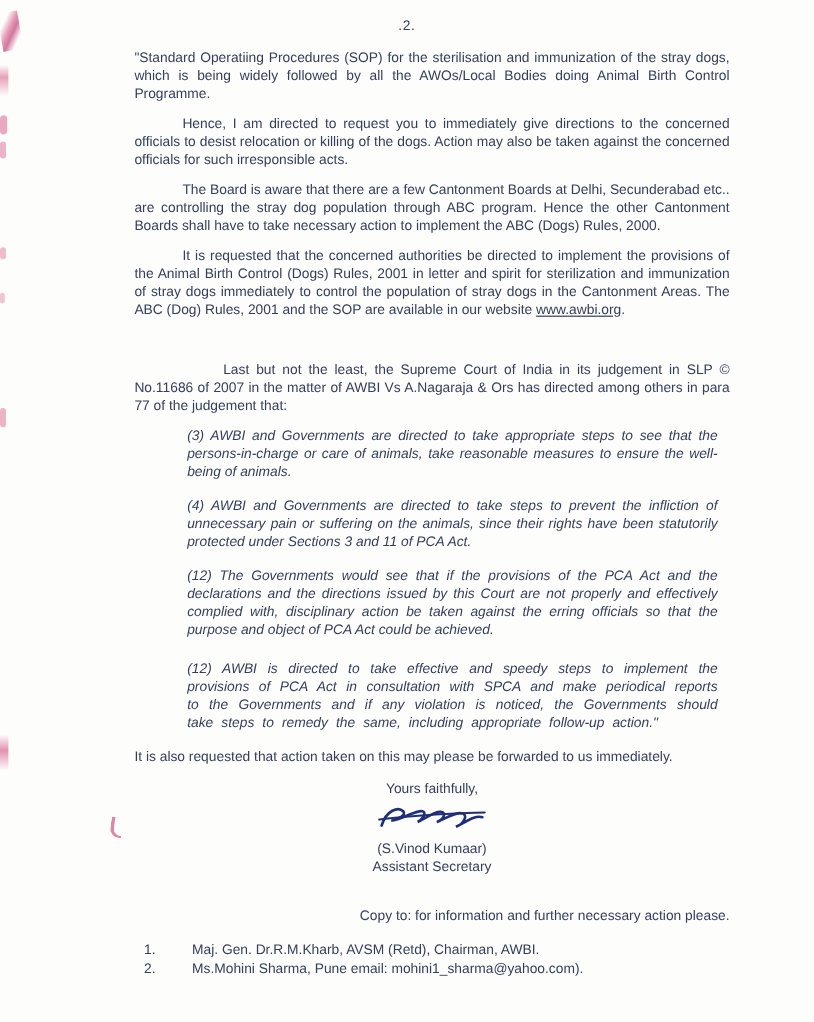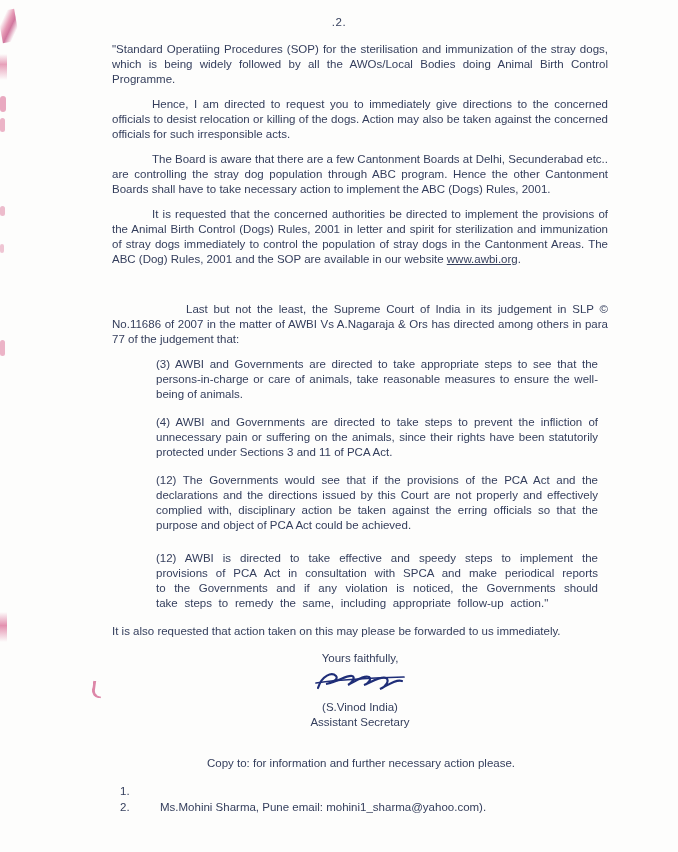--- a/index.html
+++ b/index.html
@@ -27,31 +27,32 @@
     padding: 42px 70px 0 112px;
     font-size: 11.5px;
     line-height: 15px;
   }
   .para { margin: 0 0 10px 0; text-align: justify; }
   .indent { text-indent: 40px; }
   .indent-lg { text-indent: 74px; margin-top: 35px; }
   .quote {
     margin: 0 0 13px 0;
     padding: 0 10px 0 44px;
+    font-style: italic;
     text-align: justify;
   }
   .quote.wide { word-spacing: 3.5px; margin-top: 18px; }
   .link { color: #343e5c; text-decoration: underline; cursor: pointer; }
   .closing {
     margin-top: 12px;
     text-align: center;
     line-height: 15px;
   }
   .signature-wrap { margin: 2px 2px 0 0; }
-  .copy-line { margin: 26px 0 0 2px; text-align: center; }
+  .copy-line { margin: 26px 0 0 2px; text-align: right; }
   .recipients { margin-top: 12px; padding-left: 8px; }
   .recipient { display: flex; line-height: 16px; }
   .recipient .num { width: 40px; flex: 0 0 40px; }
   
   .artifact { position: absolute; pointer-events: none; }
   .a1 { left: 0; top: 10px; width: 17px; height: 32px;
         background: linear-gradient(125deg, transparent 25%, #e289a9 45%, #c95f8d 58%, transparent 78%);
         transform: rotate(-10deg); opacity: .85; }
   .a2 { left: 0; top: 54px; width: 7px; height: 26px;
         background: linear-gradient(180deg, transparent, #e289a9 40%, transparent);
@@ -84,21 +85,21 @@
   <div class="artifact a9"></div>
 
   <div class="page-number">.2.</div>
 
   <div class="content">
 
     <p class="para">"Standard Operatiing Procedures (SOP) for the sterilisation and immunization of the stray dogs, which is being widely followed by all the AWOs/Local Bodies doing Animal Birth Control Programme.</p>
 
     <p class="para indent">Hence, I am directed to request you to immediately give directions to the concerned officials to desist relocation or killing of the dogs. Action may also be taken against the concerned officials for such irresponsible acts.</p>
 
-    <p class="para indent">The Board is aware that there are a few Cantonment Boards at Delhi, Secunderabad etc.. are controlling the stray dog population through ABC program. Hence the other Cantonment Boards shall have to take necessary action to implement the ABC (Dogs) Rules, 2001.</p>
+    <p class="para indent">The Board is aware that there are a few Cantonment Boards at Delhi, Secunderabad etc.. are controlling the stray dog population through ABC program. Hence the other Cantonment Boards shall have to take necessary action to implement the ABC (Dogs) Rules, 2000.</p>
 
     <p class="para indent"><span>It is requested that the concerned authorities be directed to implement the provisions of the Animal Birth Control (Dogs) Rules, 2001 in letter and spirit for sterilization and immunization of stray dogs immediately to control the population of stray dogs in the Cantonment Areas. The ABC (Dog) Rules, 2001 and the SOP are available in our website </span><span class="link">www.awbi.org</span><span>.</span></p>
 
     <p class="para indent-lg">Last but not the least, the Supreme Court of India in its judgement in SLP © No.11686 of 2007 in the matter of AWBI Vs A.Nagaraja &amp; Ors has directed among others in para 77 of the judgement that:</p>
 
     <p class="quote">(3) AWBI and Governments are directed to take appropriate steps to see that the persons-in-charge or care of animals, take reasonable measures to ensure the well-being of animals.</p>
 
     <p class="quote">(4) AWBI and Governments are directed to take steps to prevent the infliction of unnecessary pain or suffering on the animals, since their rights have been statutorily protected under Sections 3 and 11 of PCA Act.</p>
 
     <p class="quote">(12) The Governments would see that if the provisions of the PCA Act and the declarations and the directions issued by this Court are not properly and effectively complied with, disciplinary action be taken against the erring officials so that the purpose and object of PCA Act could be achieved.</p>
@@ -108,29 +109,30 @@
     <p class="para">It is also requested that action taken on this may please be forwarded to us immediately.</p>
 
     <div class="closing">
       <div>Yours faithfully,</div>
       <div class="signature-wrap">
         <svg width="95" height="28" viewBox="0 0 95 28">
           <path d="M6 20 C 10 7 20 4 24 8 C 27 11 20 15 14 16 C 26 14 34 7 40 8 C 44 9 40 15 36 17 C 44 13 52 7 57 9 C 60 11 56 16 52 17 C 60 14 68 8 74 10 C 78 12 74 19 68 21 C 76 17 84 11 90 13" fill="none" stroke="#1f2e78" stroke-width="2.2" stroke-linecap="round"></path>
           <path d="M4 15 C 30 11 60 10 92 9" fill="none" stroke="#1f2e78" stroke-width="1.7" stroke-linecap="round"></path>
         </svg>
       </div>
-      <div>(S.Vinod India)</div>
+      <div>(S.Vinod Kumaar)</div>
       <div>Assistant Secretary</div>
     </div>
 
     <p class="copy-line">Copy to: for information and further necessary action please.</p>
 
     <div class="recipients">
       <div class="recipient">
         <span class="num">1.</span>
+        <span>Maj. Gen. Dr.R.M.Kharb, AVSM (Retd), Chairman, AWBI.</span>
       </div>
       <div class="recipient">
         <span class="num">2.</span>
         <span>Ms.Mohini Sharma, Pune email: mohini1_sharma@yahoo.com).</span>
       </div>
     </div>
 
   </div>
 </div>
 

